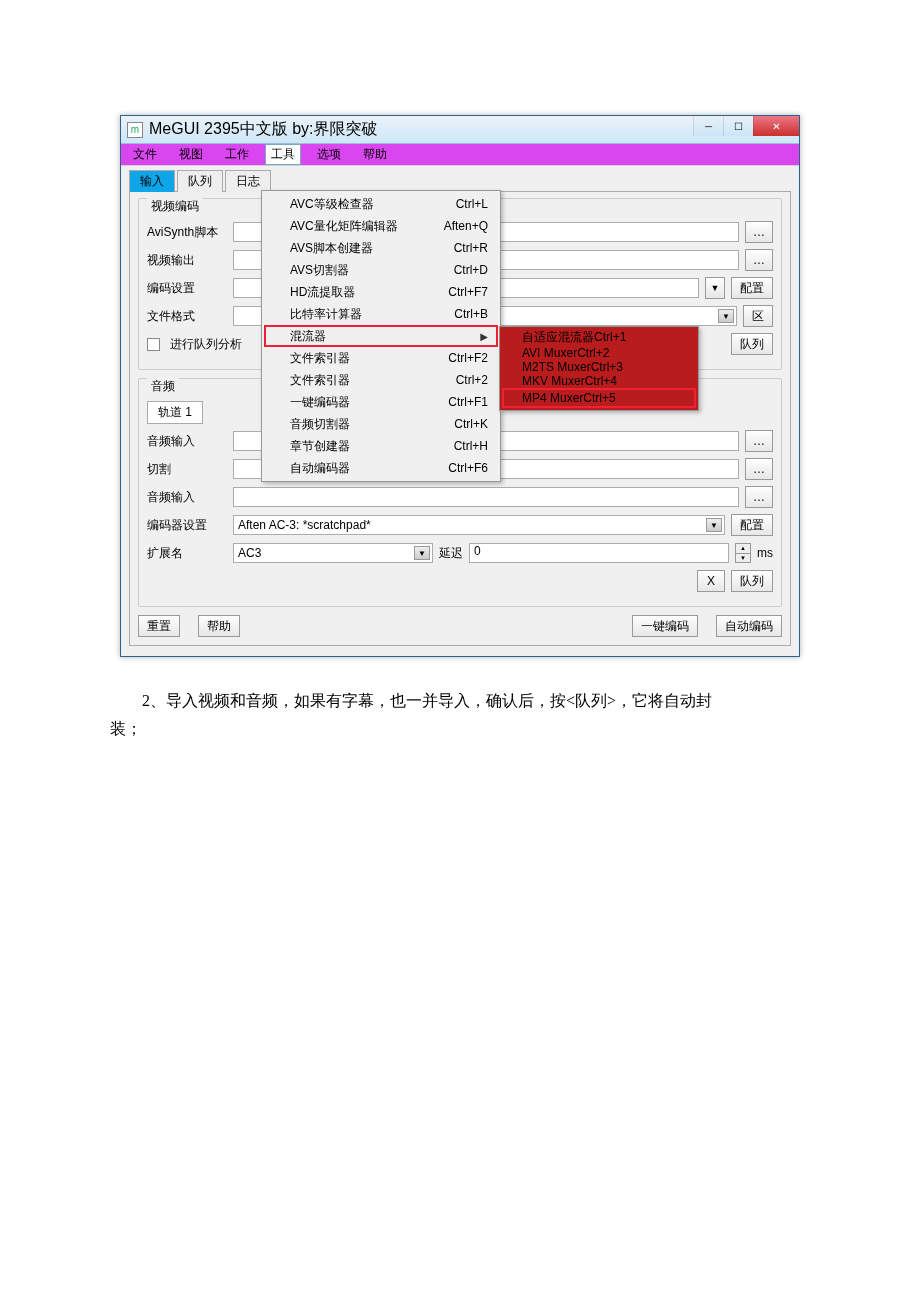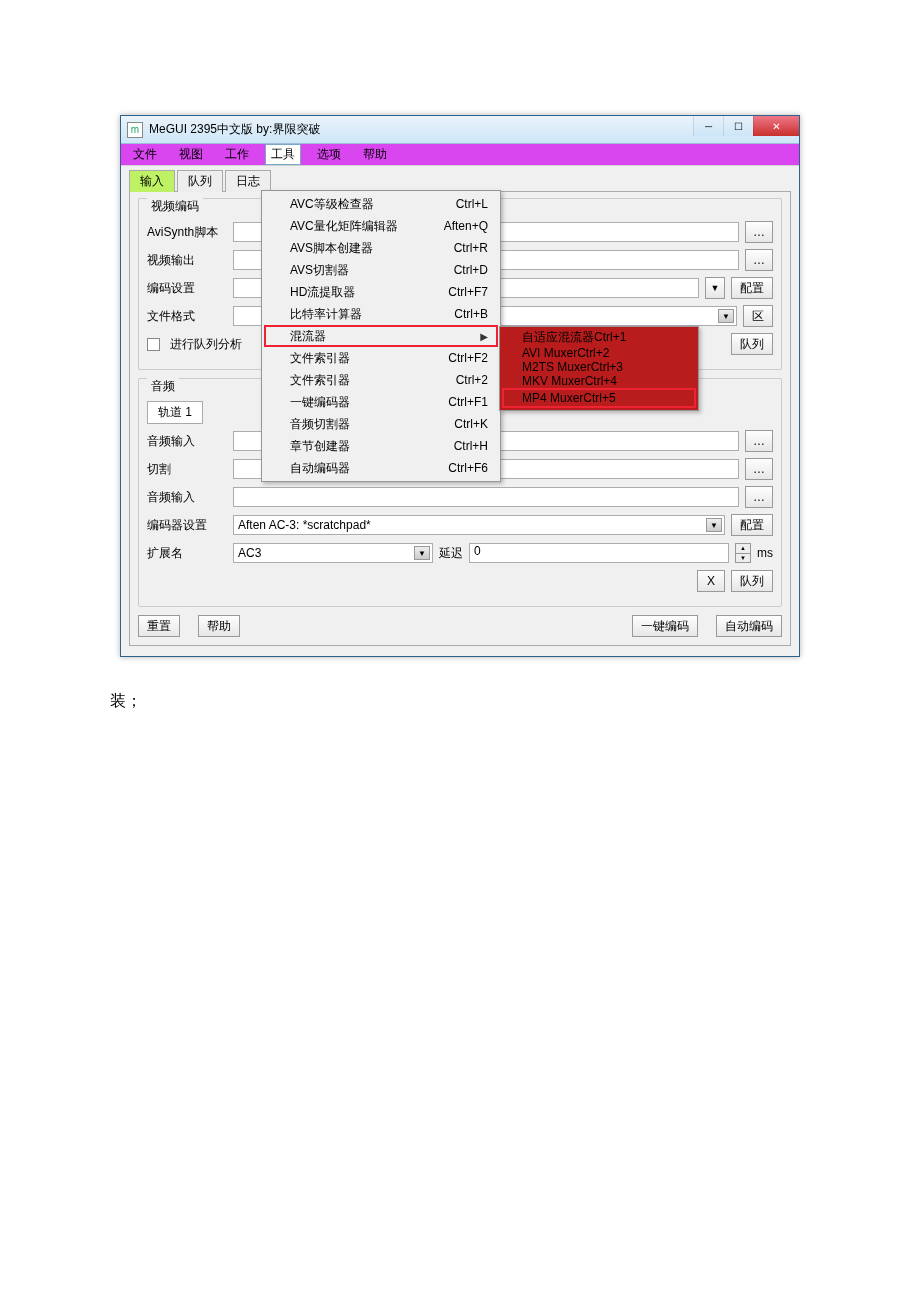--- a/index.html
+++ b/index.html
@@ -32,21 +32,21 @@
   .app-icon {
     width: 16px; height: 16px;
     background: #fff;
     border: 1px solid #888;
     margin-right: 6px;
     font-size: 10px;
     line-height: 14px;
     text-align: center;
     color: #2a6;
   }
-  .title-text { font-size: 12px; color: #000; }
+  .title-text { font-size: 16px; color: #000; }
   .win-controls {
     position: absolute;
     right: 0; top: 0;
     display: flex;
     height: 20px;
   }
   .win-btn {
     width: 30px; height: 20px;
     display: flex; align-items: center; justify-content: center;
     font-size: 10px;
@@ -78,21 +78,21 @@
   .tabstrip {
     display: flex;
     gap: 2px;
     position: relative;
     z-index: 1;
   }
   .tab {
     border: 1px solid #aaa;
     border-bottom: none;
     padding: 2px 10px;
-    background: #bef264;
+    background: #0ea5e9;
     font-size: 12px;
   }
   .tab.inactive { background: #eee; }
   .panel-frame {
     border: 1px solid #aaa;
     background: #f0f0f0;
     margin-top: -1px;
     padding: 6px 8px 8px 8px;
   }
   .group {
@@ -430,15 +430,16 @@
           <div class="dd-item"><span>AVI Muxer</span><span>Ctrl+2</span></div>
           <div class="dd-item"><span>M2TS Muxer</span><span>Ctrl+3</span></div>
           <div class="dd-item"><span>MKV Muxer</span><span>Ctrl+4</span></div>
           <div class="dd-item highlight2"><span>MP4 Muxer</span><span>Ctrl+5</span></div>
         </div>
 
     </div>
   </div>
 
   <div class="body-text">
+    <span class="indent">2、导入视频和音频，如果有字幕，也一并导入，确认后，按&lt;队列&gt;，它将自动封</span>
     <span>装；</span>
   </div>
 </div>
 
 </body></html>

